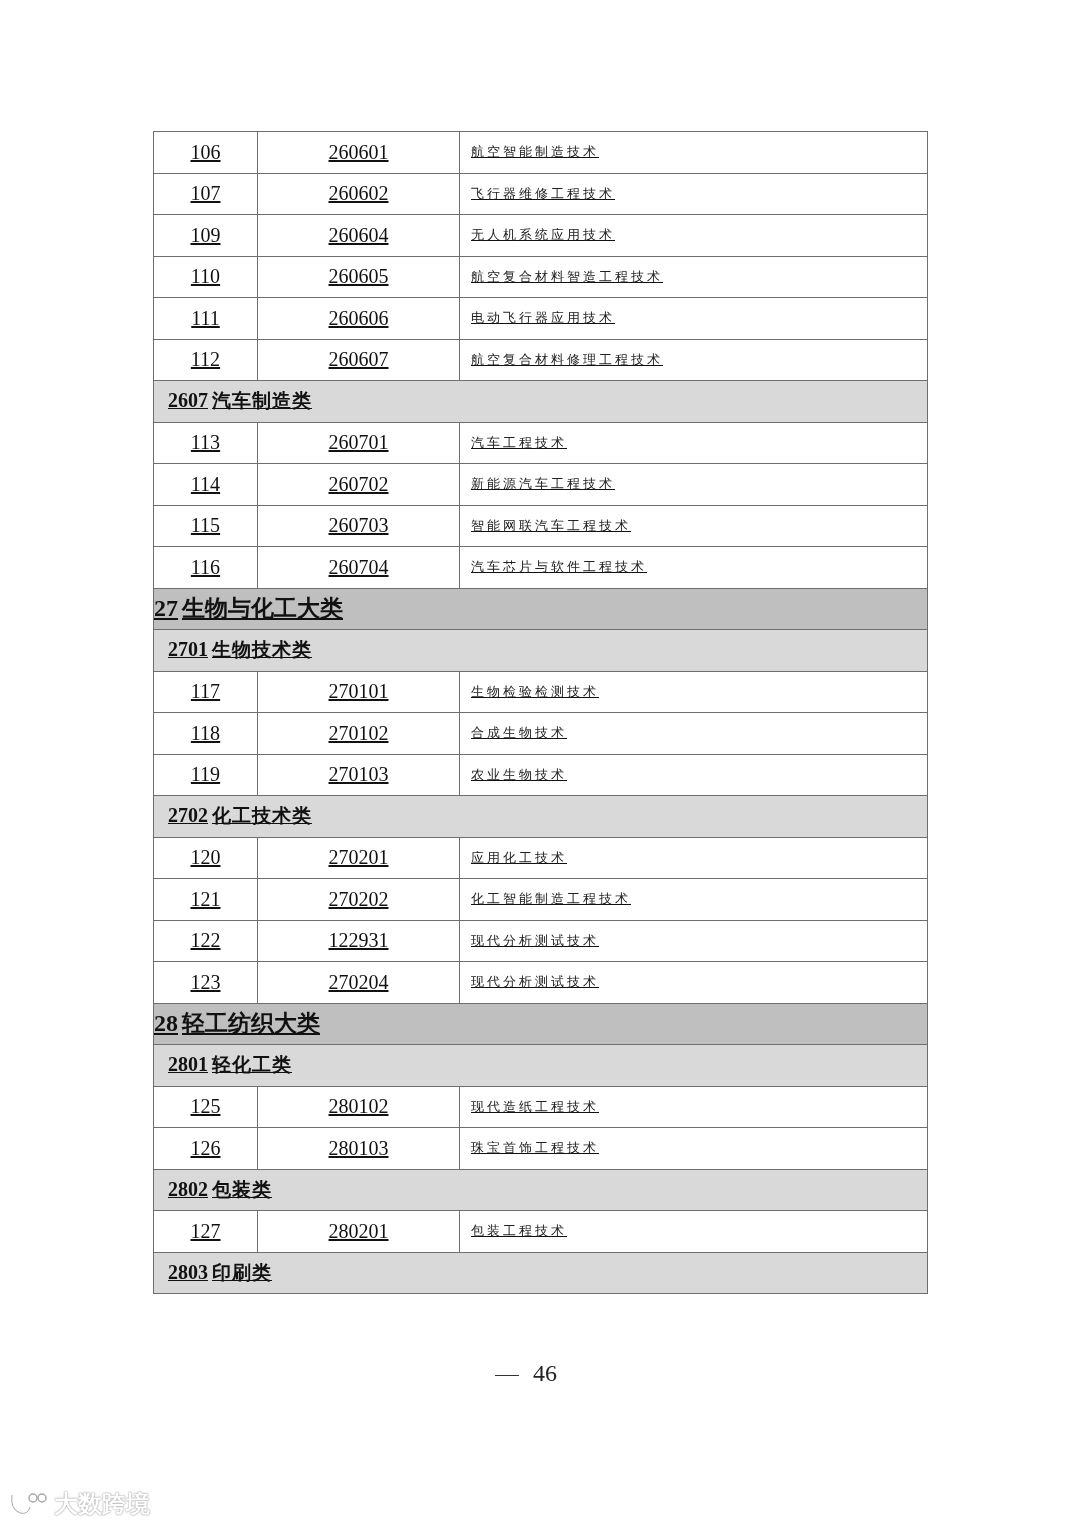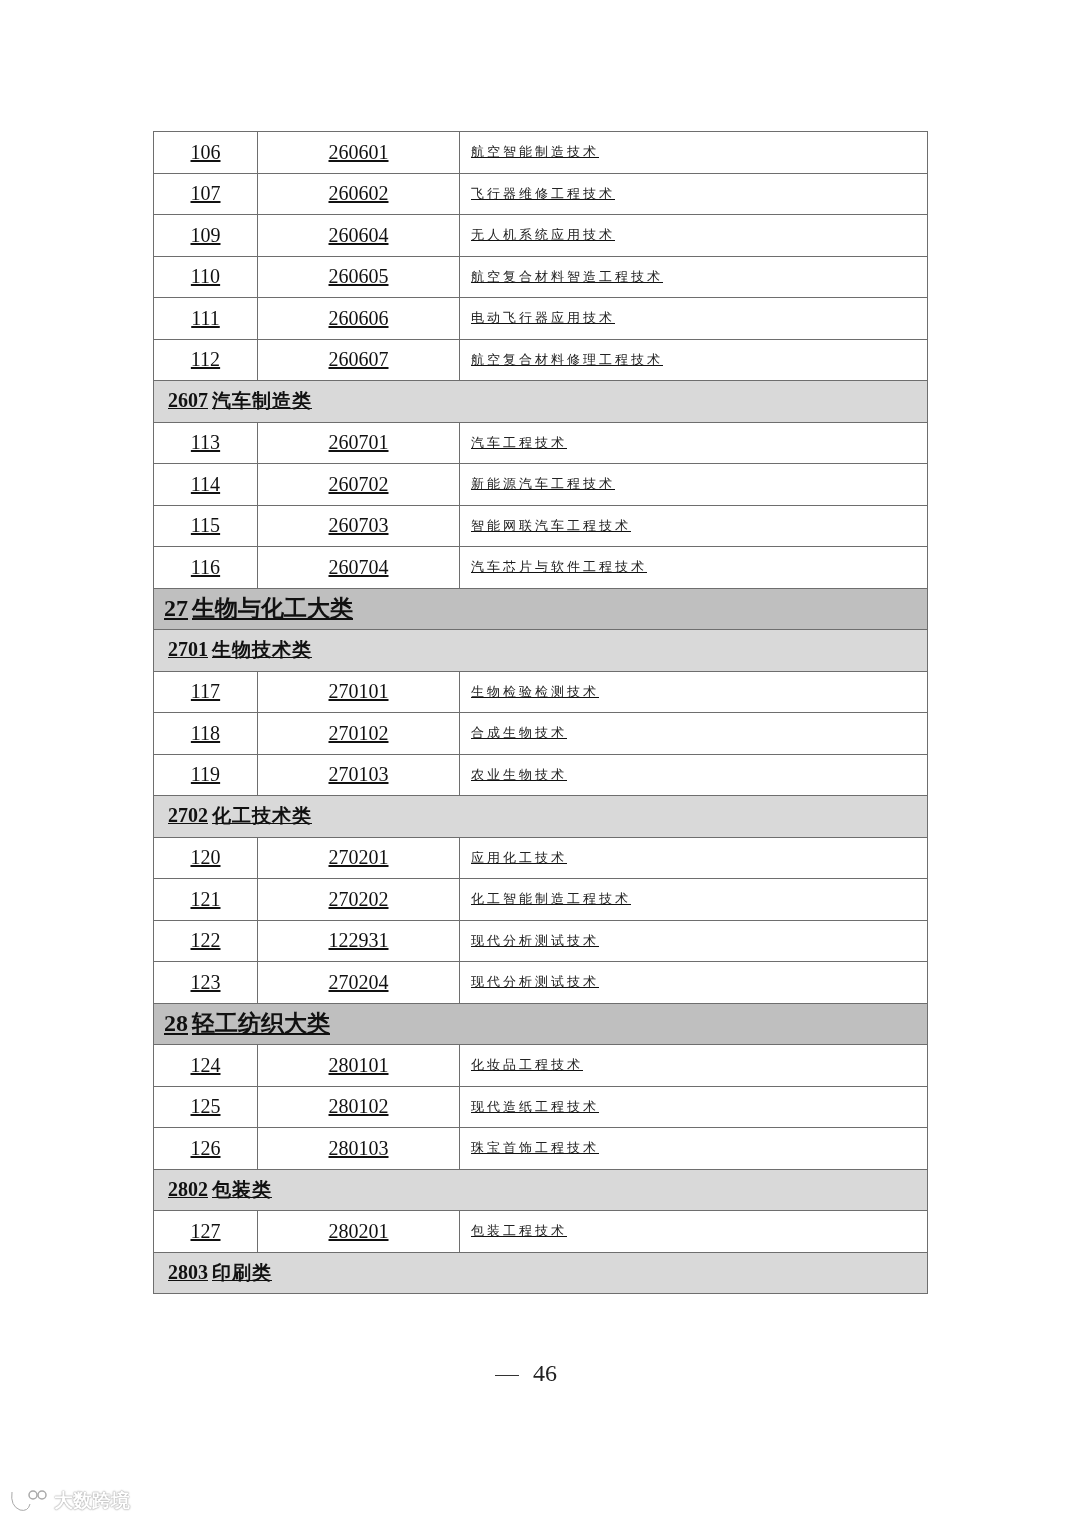--- a/index.html
+++ b/index.html
@@ -43,21 +43,20 @@
       padding-left: 11px;
       font-family: "DejaVu Sans", sans-serif;
       font-size: 13px;
       letter-spacing: 3px;
       color: #222;
     }
     tr.major td {
       background: #bfbfbf;
       font-size: 23px;
       font-weight: bold;
-      padding-left: 10px;
       font-family: "DejaVu Sans", sans-serif;
     }
     tr.major td .num {
       font-family: "Liberation Serif", serif;
       font-weight: bold;
       font-size: 24px;
       margin-right: 4px;
     }
     tr.sub td {
       background: #d9d9d9;
@@ -89,25 +88,25 @@
       height: 1.5px;
       background: #333;
       vertical-align: middle;
       margin-right: 14px;
     }
     .watermark {
       position: absolute;
       left: 8px;
       top: 1488px;
       display: flex;
-      align-items: flex-start;
+      align-items: center;
       gap: 6px;
       color: #ffffff;
       font-family: "DejaVu Sans", sans-serif;
-      font-size: 19px;
+      font-size: 24px;
       font-weight: bold;
       text-shadow: 0 0 2px #9a9a9a, 0 0 1px #777;
       opacity: 0.9;
     }
     .watermark .logo {
       width: 40px;
       height: 26px;
     }
   </style>
 </head>
@@ -213,24 +212,22 @@
         <td class="name">现代分析测试技术</td>
       </tr>
       <tr class="item">
         <td class="seq">123</td>
         <td class="code">270204</td>
         <td class="name">现代分析测试技术</td>
       </tr>
       <tr class="major">
         <td colspan="3"><span class="num">28</span><span class="lbl">轻工纺织大类</span></td>
       </tr>
-      <tr class="item">
-        <td class="seq">124</td>
-        <td class="code">280101</td>
-        <td class="name">化妆品工程技术</td>
+      <tr class="sub">
+        <td colspan="3"><span class="num">2801</span><span class="lbl">轻化工类</span></td>
       </tr>
       <tr class="item">
         <td class="seq">125</td>
         <td class="code">280102</td>
         <td class="name">现代造纸工程技术</td>
       </tr>
       <tr class="item">
         <td class="seq">126</td>
         <td class="code">280103</td>
         <td class="name">珠宝首饰工程技术</td>

